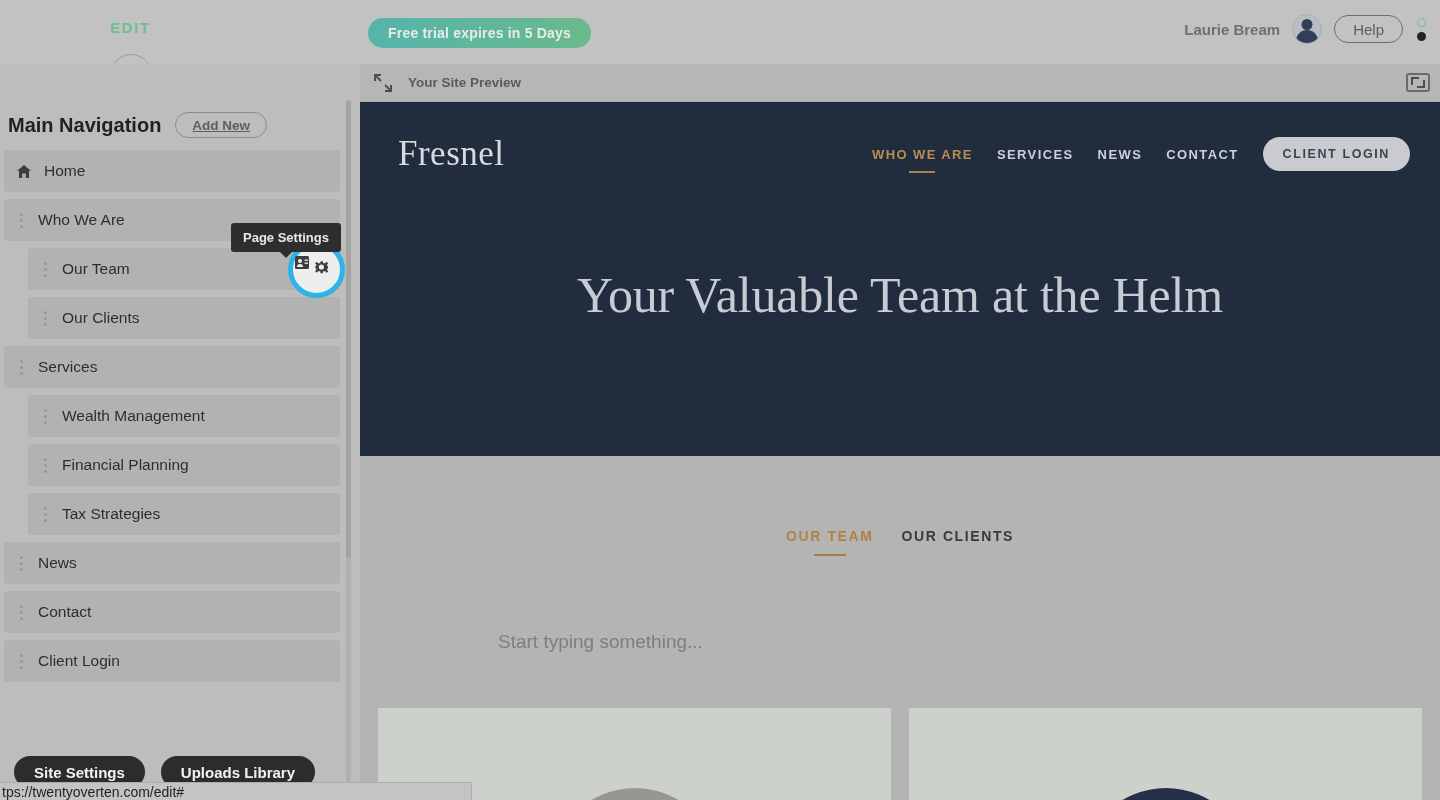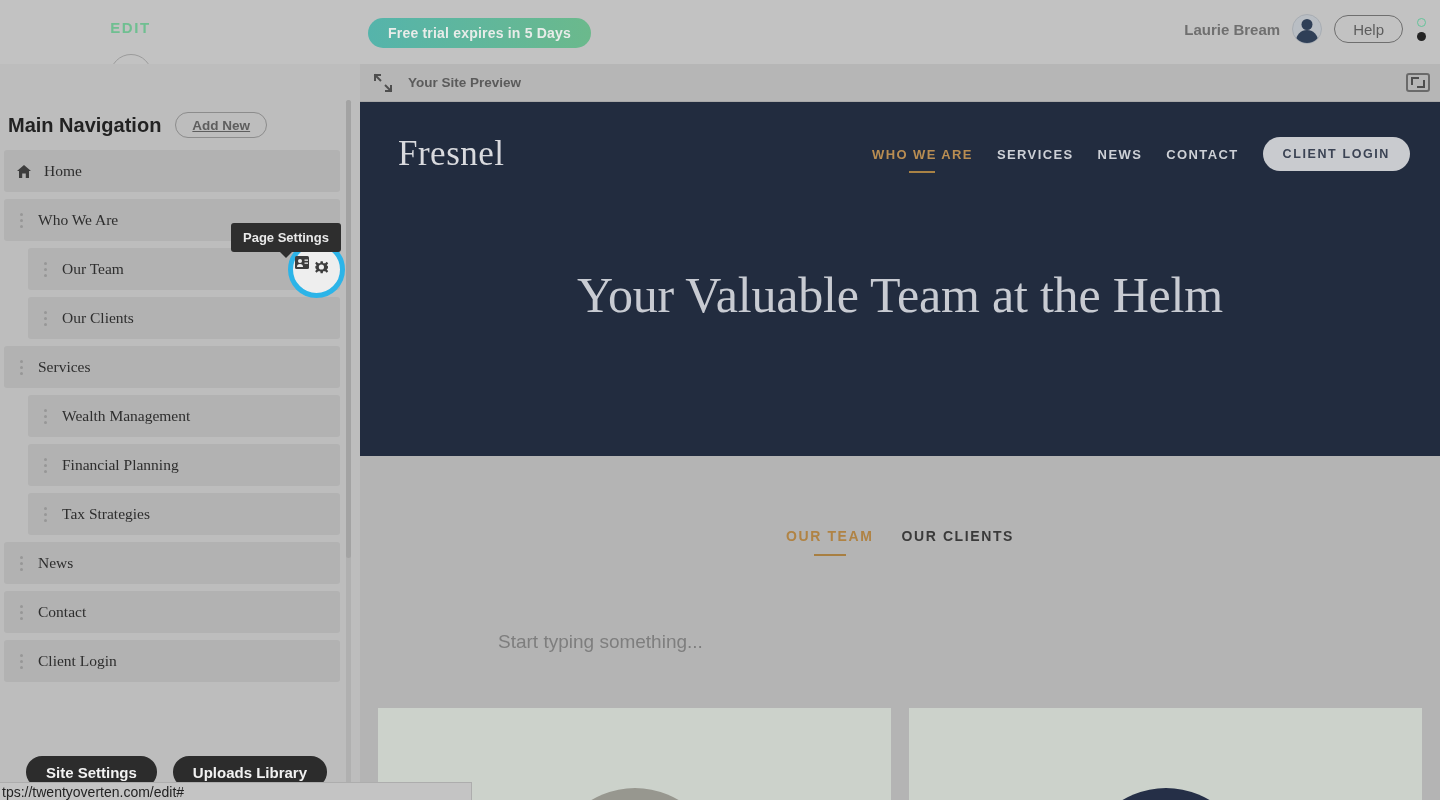--- a/index.html
+++ b/index.html
@@ -101,21 +101,21 @@
   .add-new {
     height: 26px; padding: 0 16px; border-radius: 13px;
     border: 1.5px solid #8c8c8c; color: #5e5e5e;
     font-size: 13.5px; font-weight: bold;
     display: flex; align-items: center; background: transparent; cursor: pointer; text-decoration: underline;
   }
   .nav-list { position: absolute; left: 0; top: 86px; width: 348px; }
   .nav-item {
     position: relative; height: 42px; margin-bottom: 7px;
     background: #b2b2b2; border-radius: 3px;
-    display: flex; align-items: center; font-family: Liberation Serif, serif;
+    display: flex; align-items: center;
   }
   .nav-item.level1 { margin-left: 4px; width: 336px; }
   .nav-item.level2 { margin-left: 28px; width: 312px; }
   .nav-label { font-size: 15.5px; color: #2e2e2e; }
   .nav-item.level1 .nav-label { margin-left: 10px; }
   .nav-item.level2 .nav-label { margin-left: 10px; }
   .drag-handle {
     width: 14px; margin-left: 10px;
     display: flex; flex-direction: column; align-items: center; gap: 3px;
     cursor: grab;
@@ -154,21 +154,21 @@
     position: absolute; left: 346px; top: 36px; width: 5px; height: 690px;
     background: #b0b0b0; border-radius: 3px;
   }
   .sidebar-scroll-thumb {
     position: absolute; left: 346px; top: 36px; width: 5px; height: 458px;
     background: #a3a3a3; border-radius: 3px;
   }
 
   .bottom-bar {
     position: absolute; left: 0; bottom: 12px; width: 360px;
-    display: flex; align-items: center; gap: 16px; padding-left: 26px;
+    display: flex; align-items: center; gap: 16px; padding-left: 14px;
   }
   .dark-pill {
     height: 32px; padding: 0 20px; border-radius: 16px;
     background: #2c2c2c; color: #f2f2f2;
     font-size: 15px; font-weight: bold;
     display: flex; align-items: center; justify-content: center;
     border: none; cursor: pointer;
   }
 
   

